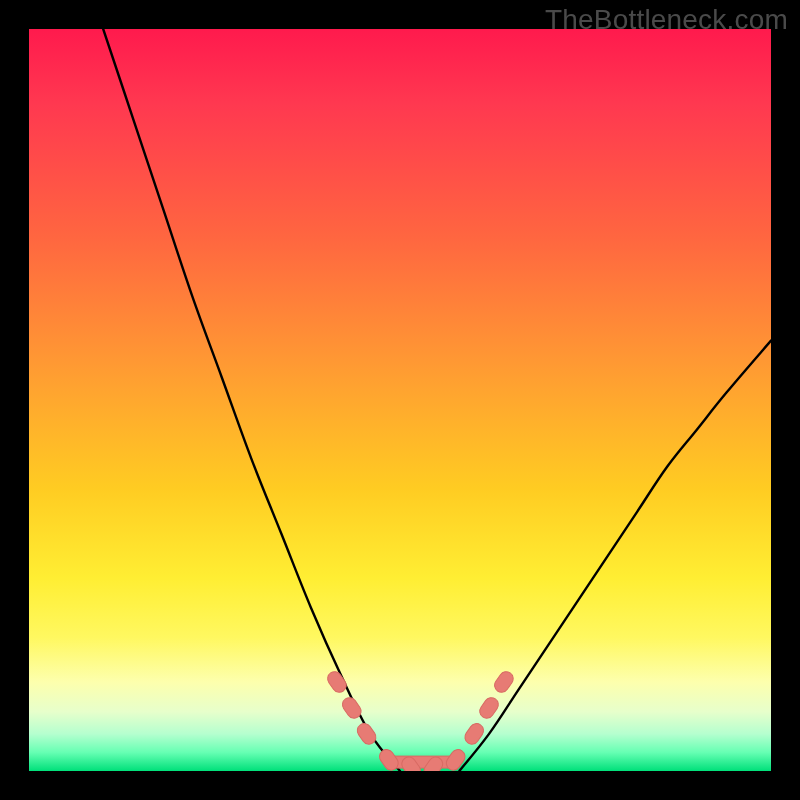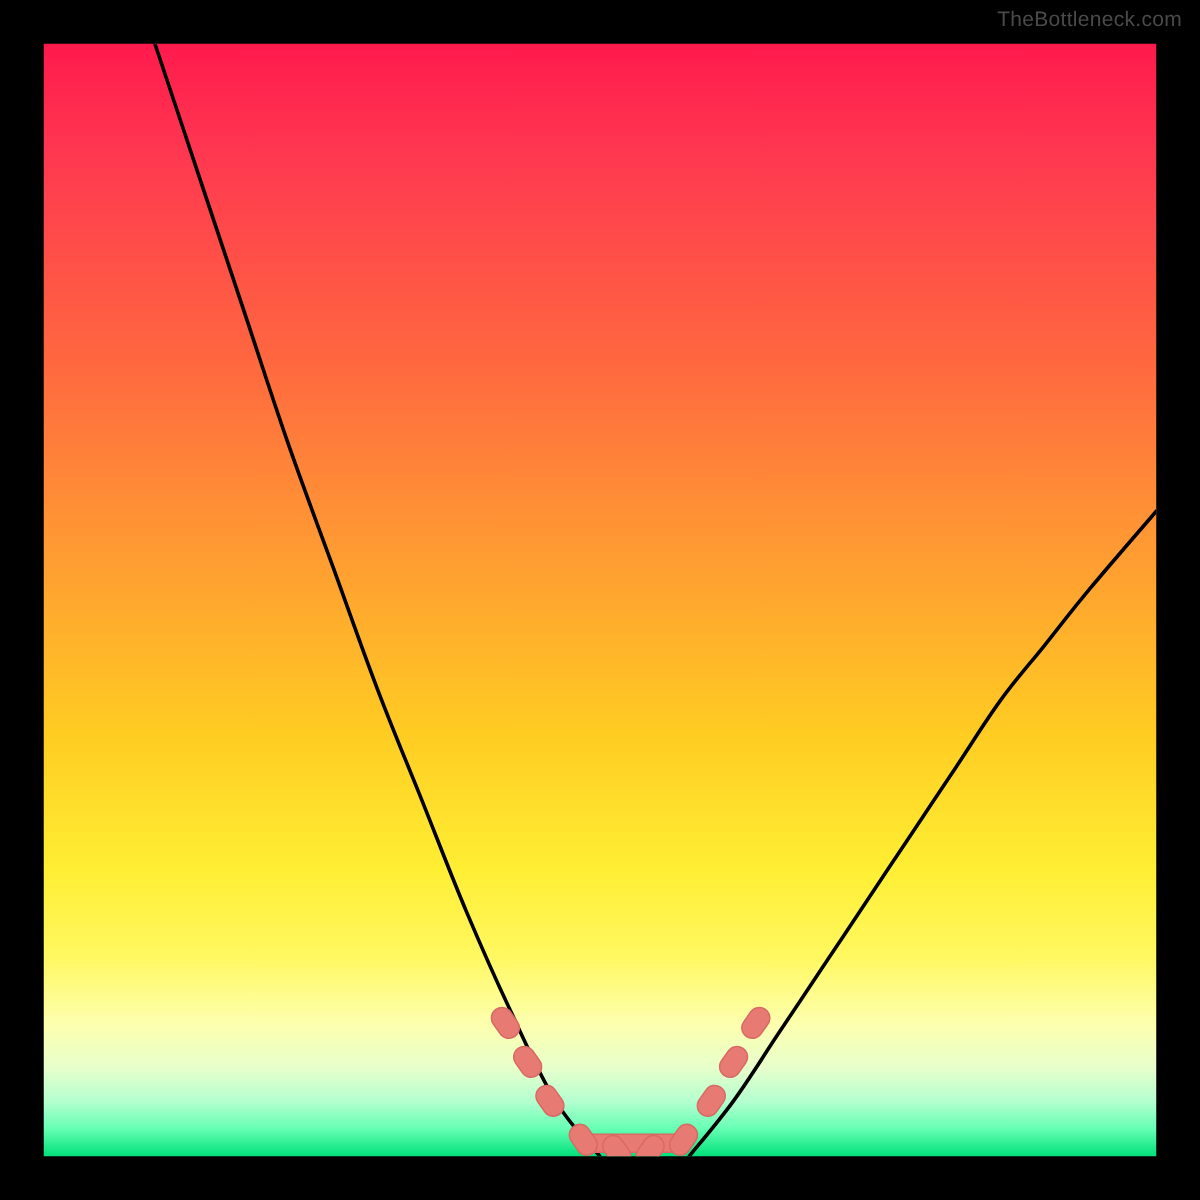--- a/index.html
+++ b/index.html
@@ -47,21 +47,21 @@
     position: absolute;
     inset: 0;
     width: 742px;
     height: 742px;
   }
   .watermark {
     position: absolute;
     top: 4px;
     right: 12px;
     color: #4a4a4a;
-    font-size: 14px;
+    font-size: 28px;
     font-weight: 500;
     letter-spacing: 0.2px;
   }
 </style>
 </head>
 <body>
 
 <div class="frame">
   <div class="plot">
     <div class="gradient"></div>

